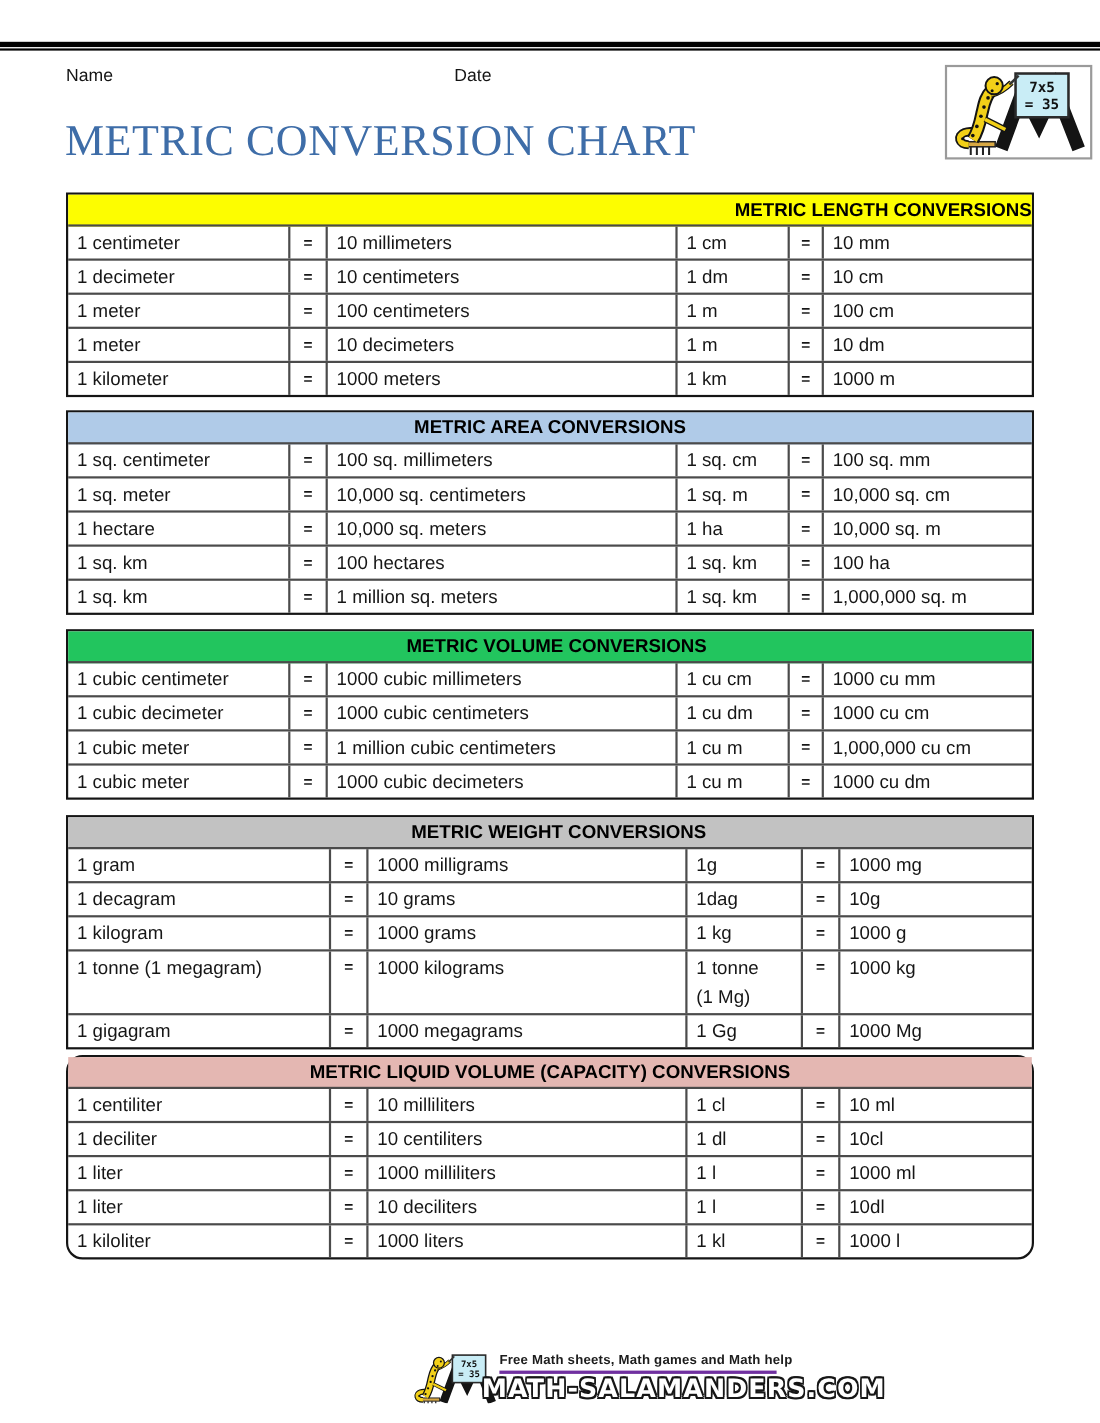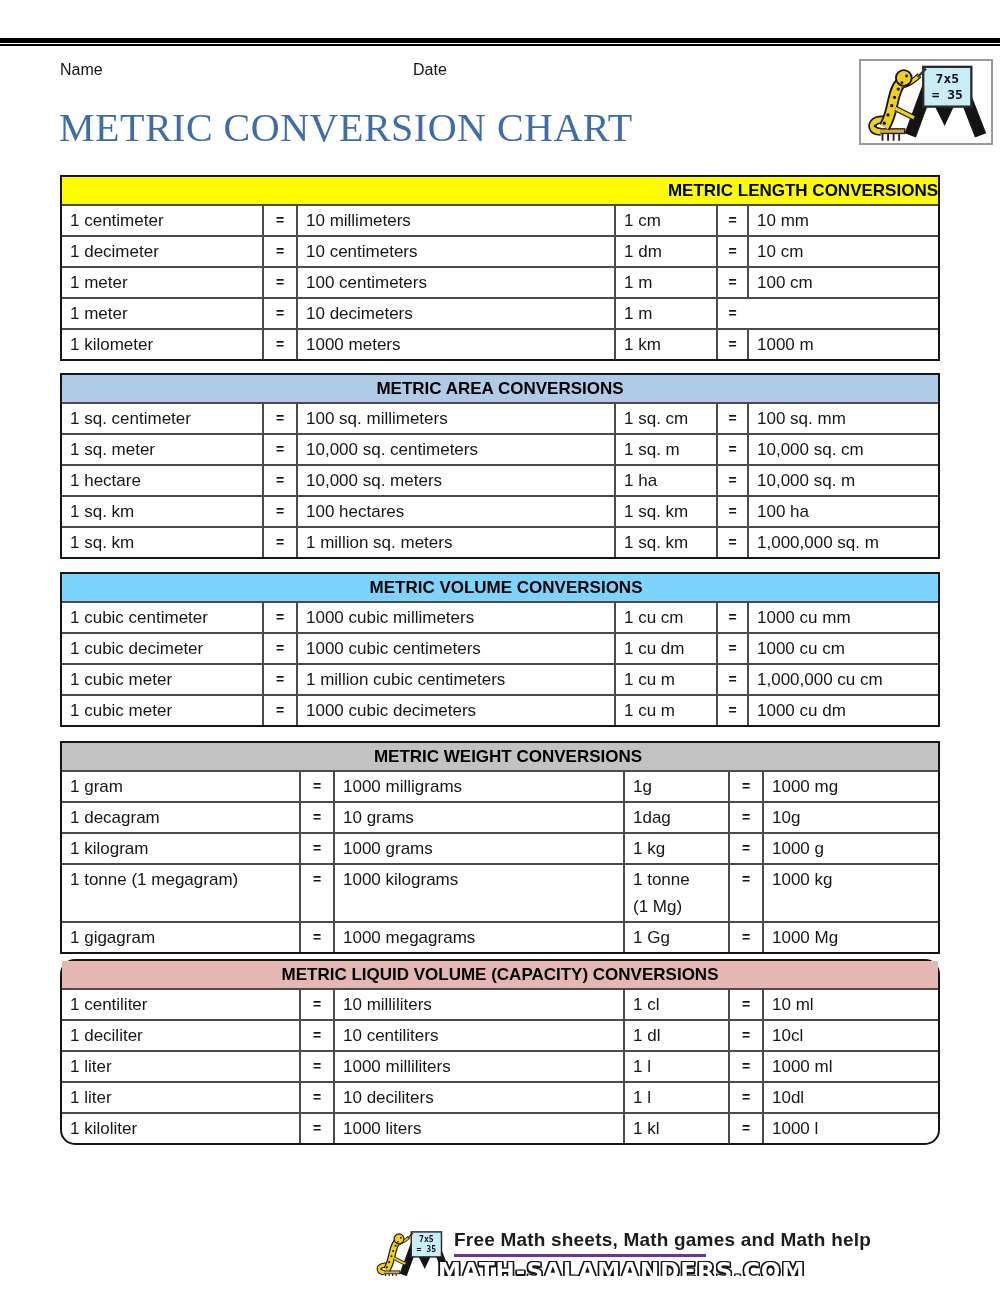--- a/index.html
+++ b/index.html
@@ -47,21 +47,21 @@
     min-height:27px; line-height:27px; padding:1px 6px 1px 8px;
     font-size:17px; color:#161616; white-space:pre-line; overflow:hidden;
   }
   .cell + .cell { border-left:2px solid #4b4b4b; }
   .cell.eq { text-align:center; padding:1px 0; font-size:14px; font-weight:bold; }
 
   
   .footer { position:absolute; left:374px; top:1229px; display:flex; align-items:flex-start; }
   .footer-logo { width:78px; height:50px; flex:0 0 auto; }
   .footer-text { margin-left:-14px; }
-  .tagline { font-size:19px; font-weight:bold; color:#1c1c1c; letter-spacing:0.2px; padding-left:16px; }
+  .tagline { font-size:12px; font-weight:bold; color:#1c1c1c; letter-spacing:0.2px; padding-left:16px; }
   .footer-divider { height:3px; margin-top:3px; margin-left:16px; width:252px; background:#7030a0; }
   .wordmark {
     margin-top:1px; font-family:"DejaVu Sans",sans-serif;
     font-size:23px; font-weight:bold; text-transform:uppercase;
     letter-spacing:1px; color:#ffffff;
     text-shadow:-1.5px -1.5px 0 #161616, 1.5px -1.5px 0 #161616,
                 -1.5px  1.5px 0 #161616, 1.5px  1.5px 0 #161616,
                 -1.5px  0 0 #161616, 1.5px 0 0 #161616,
                  0 -1.5px 0 #161616, 0 1.5px 0 #161616;
     white-space:nowrap;
@@ -147,20 +147,21 @@
           <div class="cell c3">1 m</div>
           <div class="cell c4 eq">=</div>
           <div class="cell c5">100 cm</div>
         </div>
         <div class="row">
           <div class="cell c0">1 meter</div>
           <div class="cell c1 eq">=</div>
           <div class="cell c2">10 decimeters</div>
           <div class="cell c3">1 m</div>
           <div class="cell c4 eq">=</div>
+          <div class="cell c5">10 dm</div>
         </div>
         <div class="row">
           <div class="cell c0">1 kilometer</div>
           <div class="cell c1 eq">=</div>
           <div class="cell c2">1000 meters</div>
           <div class="cell c3">1 km</div>
           <div class="cell c4 eq">=</div>
           <div class="cell c5">1000 m</div>
         </div>
       </section>
@@ -201,21 +202,21 @@
         <div class="row">
           <div class="cell c0">1 sq. km</div>
           <div class="cell c1 eq">=</div>
           <div class="cell c2">1 million sq. meters</div>
           <div class="cell c3">1 sq. km</div>
           <div class="cell c4 eq">=</div>
           <div class="cell c5">1,000,000 sq. m</div>
         </div>
       </section>
       <section class="tbl layout-a" style="top: 572px;">
-        <div class="tbl-header" style="background: #7dd3fc; padding-left: 12px;">METRIC VOLUME CONVERSIONS</div>
+        <div class="tbl-header" style="background: #22c55e; padding-left: 12px;">METRIC VOLUME CONVERSIONS</div>
         <div class="row">
           <div class="cell c0">1 cubic centimeter</div>
           <div class="cell c1 eq">=</div>
           <div class="cell c2">1000 cubic millimeters</div>
           <div class="cell c3">1 cu cm</div>
           <div class="cell c4 eq">=</div>
           <div class="cell c5">1000 cu mm</div>
         </div>
         <div class="row">
           <div class="cell c0">1 cubic decimeter</div>

